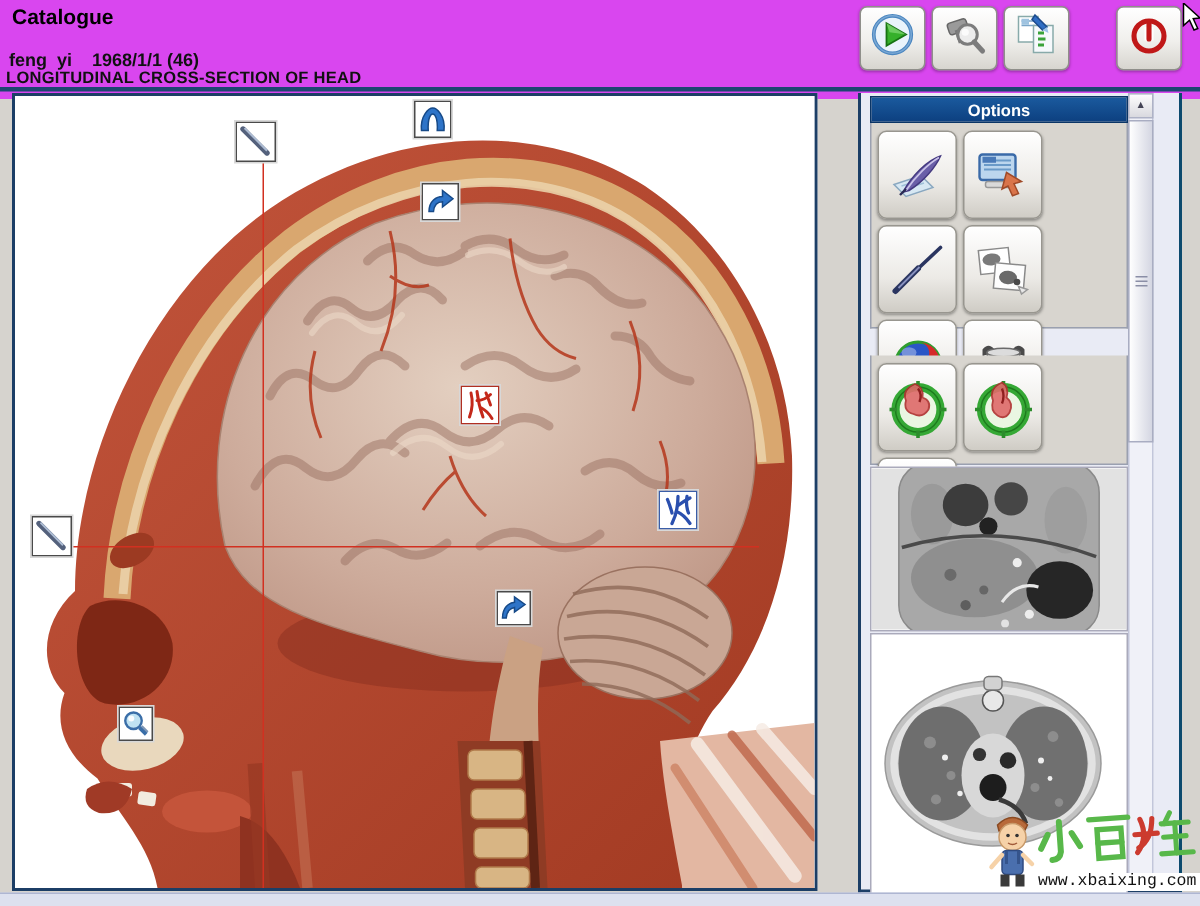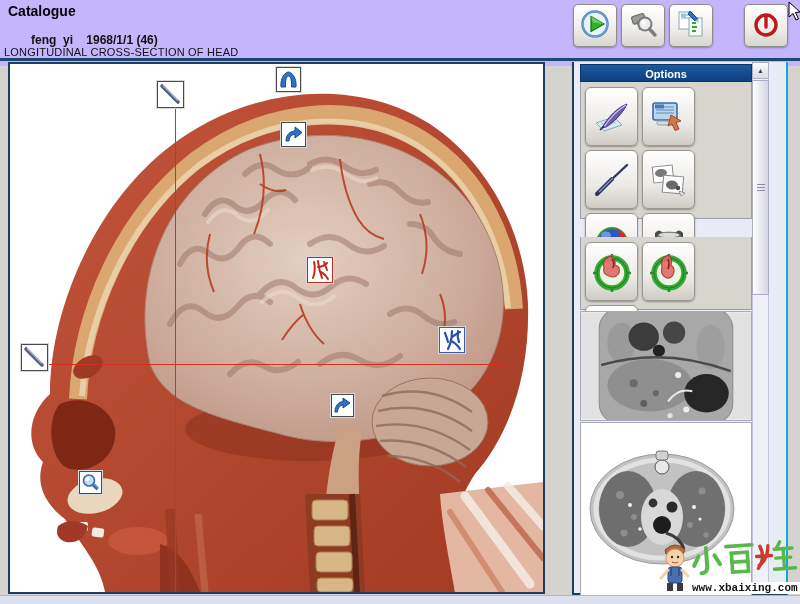--- a/index.html
+++ b/index.html
@@ -1,42 +1,42 @@
 <!DOCTYPE html>
 <html><head>
 <meta charset="utf-8">
 <style>
   html,body{margin:0;padding:0;background:#d6d3ce;}
   #app{position:relative;width:800px;height:604px;background:#d6d3ce;overflow:hidden;
        font-family:"Liberation Sans",sans-serif;color:#111;}
   
-  #header{position:absolute;left:0;top:0;width:800px;height:66px;background:#c4b5fd;text-align:right;}
+  #header{position:absolute;left:0;top:0;width:800px;height:66px;background:#d946ef;text-align:right;}
   .title{position:absolute;left:8px;top:3px;font-size:14px;font-weight:bold;color:#000;}
-  .patient{position:absolute;left:6px;top:33px;font-size:12px;font-weight:bold;white-space:pre;margin-left:25px;}
-  .section{position:absolute;left:4px;top:46px;font-size:11px;font-weight:normal;letter-spacing:.2px;}
+  .patient{position:absolute;left:6px;top:33px;font-size:12px;font-weight:bold;white-space:pre;}
+  .section{position:absolute;left:4px;top:46px;font-size:11px;font-weight:bold;letter-spacing:.2px;}
   #separator{position:absolute;left:0;top:58px;width:800px;height:3px;background:#1d4671;}
   
   .tbtn{position:absolute;top:4px;width:42px;height:41px;border:1px solid #8f8f8a;border-radius:5px;
         background:linear-gradient(#ffffff,#f0efec 55%,#d7d5cf);box-shadow:0 1px 2px rgba(0,0,0,.3), inset 0 1px 0 #fff;
         display:flex;align-items:center;justify-content:center;}
   #btn-info{left:500px;top:2px;height:44px;}
   #btn-play{left:573px;} #btn-tools{left:621px;} #btn-records{left:669px;} #btn-exit{left:744px;}
   .info-glyph{font-family:"Liberation Serif",serif;font-style:italic;font-weight:bold;font-size:27px;color:#1c2b6e;line-height:1;}
   .info-sup{font-family:"Liberation Serif",serif;font-weight:bold;font-size:11px;color:#1c2b6e;vertical-align:14px;margin-left:1px;}
   #cursor{position:absolute;left:788px;top:2px;width:14px;height:20px;}
   
   #viewer{position:absolute;left:8px;top:62px;width:533px;height:528px;border:2px solid #1c3e66;background:#fff;}
   #anatomy{position:absolute;left:0;top:0;}
   .xline{position:absolute;background:#d23020;z-index:4;}
   .marker{position:absolute;z-index:5;background:#fff;border:1px solid #4a4a4a;outline:1px solid #d8d8d8;
           display:flex;align-items:center;justify-content:center;box-sizing:border-box;}
   .marker.red{border-color:#b02f22;} .marker.blue{border-color:#3a5ea8;}
   
   #rightpane{position:absolute;left:572px;top:62px;width:216px;height:533px;box-sizing:border-box;
-             background:#e9ebf5;border-left:2px solid #1c3e66;border-right:2px solid #0ea5e9;border-bottom:2px solid #1c3e66;}
+             background:#e9ebf5;border-left:2px solid #1c3e66;border-right:2px solid #0c4a6e;border-bottom:2px solid #1c3e66;}
   .bluebar{position:absolute;left:6px;width:172px;height:18px;background:linear-gradient(#1a5a9e,#0d4080);
            color:#fff;font-size:11px;font-weight:bold;text-align:center;line-height:18px;
            border:1px solid #0a3566;box-sizing:border-box;}
   #optbar{top:2px;} #resbar{top:157px;}
   .panelbody{position:absolute;left:6px;width:172px;background:#d8d5cf;border:1px solid #9aa0b0;
              border-top:none;box-sizing:border-box;padding:5px 4px;display:flex;flex-wrap:wrap;gap:4px;}
   #optbody{top:20px;height:137px;} #resbody{top:175px;height:73px;}
   .obtn{width:51px;height:57px;border:1px solid #98968f;border-radius:6px;
         background:linear-gradient(#ffffff,#eceae6 60%,#cfccc5);box-shadow:0 1px 2px rgba(0,0,0,.35), inset 0 1px 0 #fff;
         display:flex;align-items:center;justify-content:center;}
@@ -47,21 +47,21 @@
   #sb-track{position:absolute;left:178px;top:0;width:17px;height:531px;background:#f0f1f8;border:1px solid #c2c6da;box-sizing:border-box;}
   #sb-up{position:absolute;left:178px;top:0;width:17px;height:17px;background:linear-gradient(#fdfdfd,#d9d9df);
          border:1px solid #aeb2c6;box-sizing:border-box;font-size:7px;color:#445;text-align:center;line-height:15px;}
   #sb-thumb{position:absolute;left:178px;top:18px;width:17px;height:215px;background:linear-gradient(90deg,#ffffff,#d4d6e2);
             border:1px solid #a9adc2;box-sizing:border-box;}
   .grip{position:absolute;left:4px;width:8px;height:1px;background:#8a8ea6;}
   
   #bottomstrip{position:absolute;left:0;top:595px;width:800px;height:9px;background:#dde1ef;border-top:1px solid #aeb6d2;}
   #watermark{position:absolute;left:655px;top:538px;width:145px;height:62px;z-index:9;}
   #wm-url{position:absolute;left:35px;top:44px;background:#fff;color:#111;font-family:"Liberation Mono",monospace;
-          font-size:11px;font-weight:bold;padding:0 2px;white-space:nowrap;}
+          font-size:11px;font-weight:normal;padding:0 2px;white-space:nowrap;}
 </style>
 </head>
 <body>
 
 <div id="app">
 
   <div id="header">
     <div class="title">Catalogue</div>
     <div class="patient">feng  yi    1968/1/1 (46)</div>
     <div class="section">LONGITUDINAL CROSS-SECTION OF HEAD</div>

